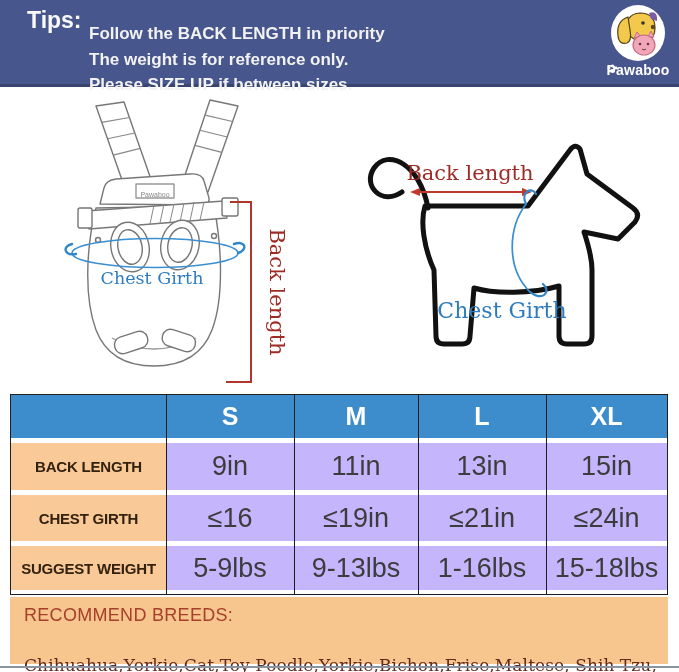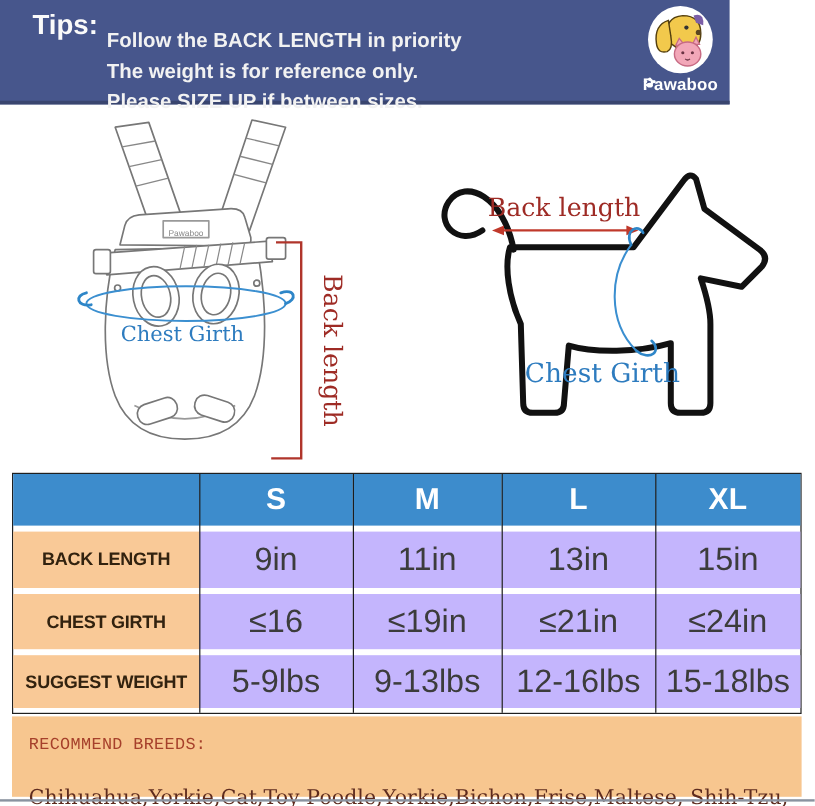--- a/index.html
+++ b/index.html
@@ -1,21 +1,21 @@
 <!DOCTYPE html>
 <html><head>
 <meta charset="utf-8">
 <style>
   html,body{margin:0;padding:0;}
   body{
     width:679px;height:672px;position:relative;overflow:hidden;
     background:#ffffff;font-family:"Liberation Sans",sans-serif;
   }
   
-  .banner{position:absolute;left:0;top:0;width:608px;height:84px;
+  .banner{position:absolute;left:0;top:0;width:679px;height:84px;
     background:#47568C;border-bottom:3px solid #39456F;}
   .tips-label{position:absolute;left:27px;top:7px;font-size:23px;font-weight:bold;color:#FAFAFA;}
   .banner-line{position:absolute;left:89px;font-size:17px;font-weight:bold;color:#F2F2F2;white-space:nowrap;margin-top:13px;}
   .bl0{top:11px}.bl1{top:37px}.bl2{top:62px}
   .logo{position:absolute;right:5px;top:2px;width:72px;height:84px;}
   .logo-text{position:absolute;right:8px;top:62px;width:66px;text-align:center;
     color:#fff;font-weight:bold;font-size:14px;letter-spacing:0.2px;}
   
   .carrier-svg{position:absolute;left:34px;top:98px;}
   .dog-svg{position:absolute;left:350px;top:118px;}
@@ -31,22 +31,22 @@
   .row-3{top:151px;height:44px;}
   .cell{display:flex;align-items:center;justify-content:center;box-sizing:border-box;}
   .c0{width:155px}.c1{width:128px}.c2{width:124px}.c3{width:128px}.c4{flex:1}
   .row-header .cell{background:#3D8CCC;color:#FFFFFF;font-size:25px;font-weight:bold;}
   .label-cell{background:#F9C997;color:#32220F;font-size:15px;font-weight:bold;letter-spacing:-0.2px;}
   .value-cell{background:#c4b5fd;color:#3C3C3C;font-size:27px;}
   .vline{position:absolute;top:0;bottom:0;width:1px;background:#1c1c1c;z-index:5;}
   .v1{left:155px}.v2{left:283px}.v3{left:407px}.v4{left:535px}
   
   .breeds{position:absolute;left:10px;top:597px;width:658px;height:67px;background:#F7C68F;}
-  .breeds-title{position:absolute;left:14px;top:16px;font-family:Liberation Mono, monospace;
-    font-size:14px;color:#A6402B;letter-spacing:0.3px;}
+  .breeds-title{position:absolute;left:14px;top:8px;font-family:Liberation Sans, sans-serif;
+    font-size:18px;color:#A6402B;letter-spacing:0.3px;}
   .breeds-line{position:absolute;left:14px;font-family:"DejaVu Serif",serif;
     font-size:17px;color:#5E2B1E;white-space:nowrap;letter-spacing:0.1px;margin-top:32px;}
   .brl0{top:26px}.brl1{top:46px}
   .bottom-line{position:absolute;left:0;top:666px;width:679px;height:2px;background:#8A93A0;}
 </style>
 </head>
 <body>
 
 <div class="banner">
   <span class="tips-label">Tips:</span>
@@ -179,21 +179,21 @@
     <div class="cell c0 label-cell">CHEST GIRTH</div>
     <div class="cell c1 value-cell">≤16</div>
     <div class="cell c2 value-cell">≤19in</div>
     <div class="cell c3 value-cell">≤21in</div>
     <div class="cell c4 value-cell">≤24in</div>
   </div>
   <div class="t-row row-3">
     <div class="cell c0 label-cell">SUGGEST WEIGHT</div>
     <div class="cell c1 value-cell">5-9lbs</div>
     <div class="cell c2 value-cell">9-13lbs</div>
-    <div class="cell c3 value-cell">12-16lbs</div>
+    <div class="cell c3 value-cell">1-16lbs</div>
     <div class="cell c4 value-cell">15-18lbs</div>
   </div>
   <div class="vline v1"></div>
   <div class="vline v2"></div>
   <div class="vline v3"></div>
   <div class="vline v4"></div>
 </div>
 
 <div class="breeds">
   <div class="breeds-title">RECOMMEND BREEDS:</div>

